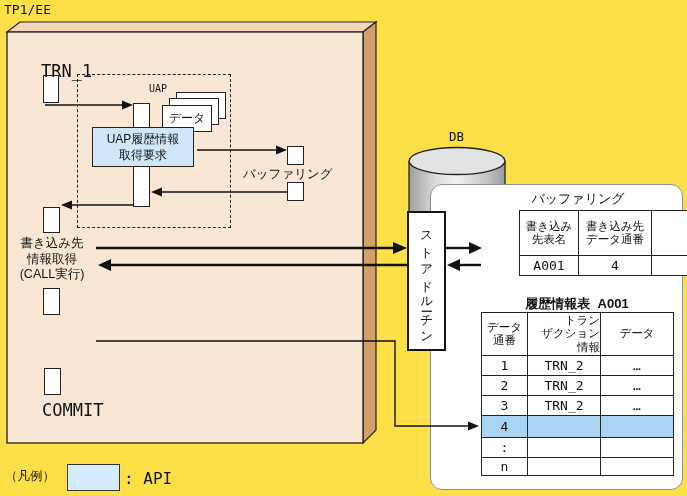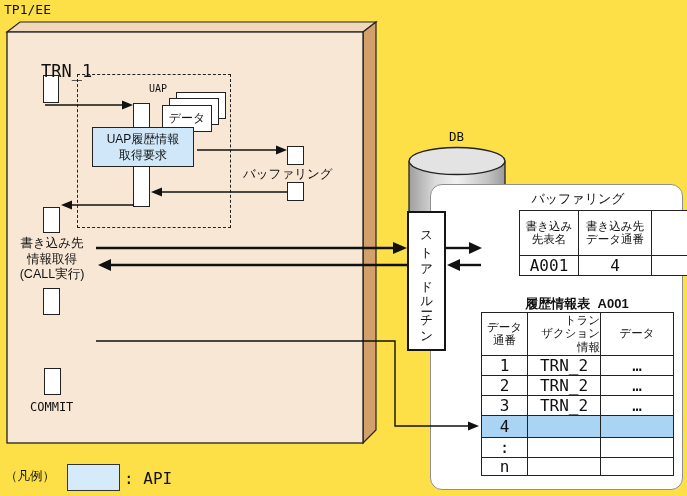--- a/index.html
+++ b/index.html
@@ -19,21 +19,21 @@
            display:flex;align-items:center;justify-content:center;text-align:center;
            font-size:12px;line-height:16px;white-space:pre-line;}
   .routine-box{background:#fff;border:2.5px solid #151515;box-sizing:border-box;
                display:flex;align-items:center;justify-content:center;}
   .routine-box span{writing-mode:vertical-rl;text-orientation:mixed;font-size:12.5px;
                     letter-spacing:2px;line-height:1;}
   .round-panel{background:#fff;border:1.2px solid #8f8f8f;border-radius:12px;box-sizing:border-box;}
   .tbl{border-collapse:collapse;table-layout:fixed;}
   .tbl td{border:1px solid #222;text-align:center;vertical-align:middle;
           font-size:11.5px;line-height:13.5px;white-space:pre-line;padding:0;background:#fff;}
-  .tbl td.val{font-family:"DejaVu Sans Mono",monospace;font-size:16px;}
+  .tbl td.val{font-family:"DejaVu Sans Mono",monospace;font-size:13px;}
   .tbl td.hl{background:#a9d4f3;}
   .lbl{white-space:pre;font-size:12.5px;}
   .block{text-align:center;white-space:pre-line;font-size:12.5px;line-height:15.5px;}
   .ttl{text-align:center;font-size:13px;white-space:pre;}
 </style>
 </head>
 <body>
 
 <div class="stage">
 
@@ -86,21 +86,21 @@
   <div class="abs white-rect z4" style="left:287px;top:182px;width:17px;height:19px;"></div>
 
   <div class="abs white-rect z4" style="left:43px;top:207px;width:17px;height:26px;"></div>
   <div class="abs block z5" style="left:0px;top:236px;width:104px;">書き込み先
 情報取得
 (CALL実行)</div>
 
   <div class="abs white-rect z4" style="left:43px;top:288px;width:17px;height:27px;"></div>
 
   <div class="abs white-rect z4" style="left:44px;top:368px;width:17px;height:27px;"></div>
-  <div class="abs mono z5" style="left:30px;top:400px;font-size:12px;">COMMIT</div>
+  <div class="abs mono z5" style="left:42px;top:400px;font-size:17px;">COMMIT</div>
 
   <div class="abs mono z1" style="left:449px;top:129px;font-size:12.5px;">DB</div>
 
   <div class="abs routine-box z4" style="left:407px;top:211px;width:39px;height:140px;">
     <span>ストアドルーチン</span>
   </div>
 
   <div class="abs ttl z3" style="left:483px;top:190px;width:190px;">バッファリング</div>
   <table class="abs tbl z3" style="left:483px;top:210px;margin-left:36px;">
     <tbody>

